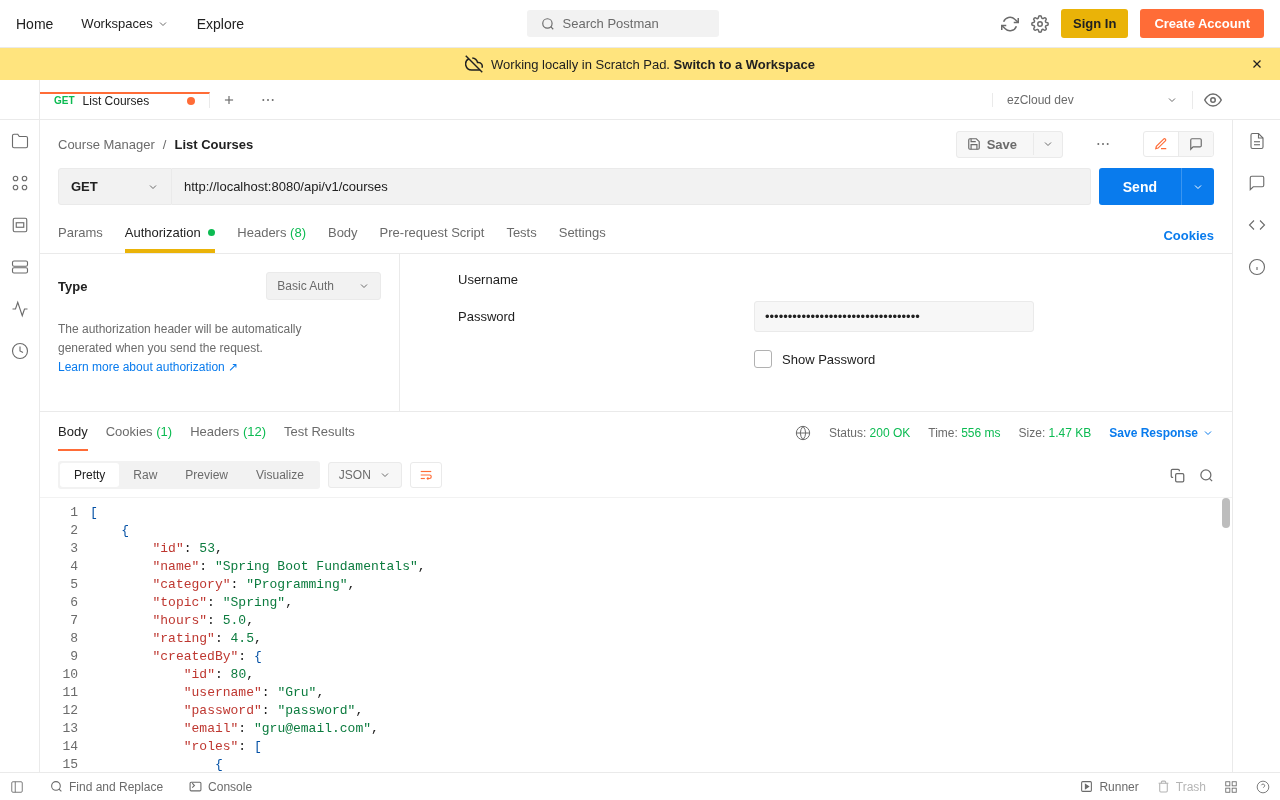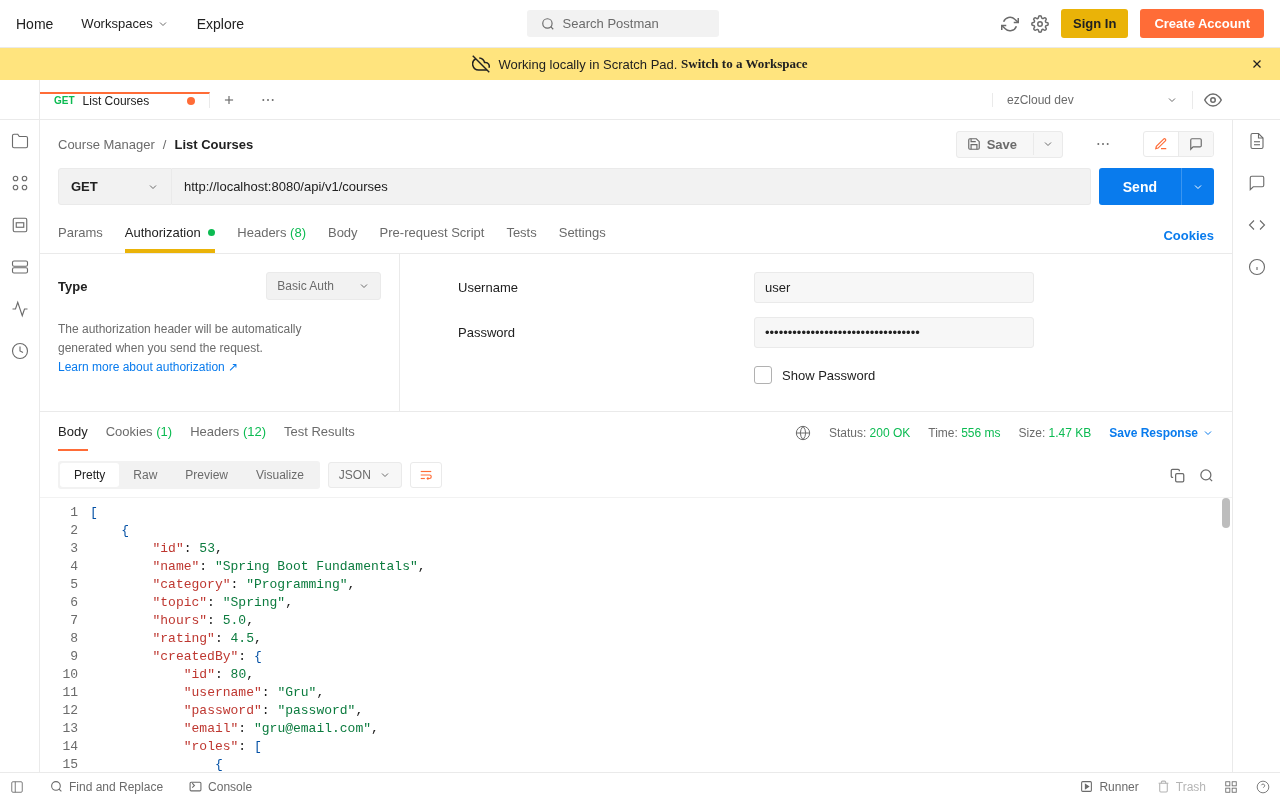--- a/index.html
+++ b/index.html
@@ -12,21 +12,21 @@
     .nav-item { display: flex; align-items: center; gap: 4px; cursor: pointer; }
     .search-wrap { flex: 1; display: flex; justify-content: center; }
     .search-box { display: flex; align-items: center; gap: 8px; background: #f2f2f2; border-radius: 3px; padding: 6px 14px; color: #6b6b6b; width: 192px; }
     .right-icons { display: flex; align-items: center; gap: 12px; }
     .btn-secondary { background: #eab308; border: none; padding: 7px 12px; border-radius: 3px; color: #212121; font-weight: 600; font-size: 13px; cursor: pointer; }
     .btn-primary { background: #ff6c37; border: none; padding: 7px 14px; border-radius: 3px; color: #fff; font-weight: 600; font-size: 13px; cursor: pointer; }
 
     
     .banner { background: #ffe47e; height: 32px; display: flex; align-items: center; justify-content: center; position: relative; font-size: 13px; color: #212121; }
     .banner .close { position: absolute; right: 16px; top: 50%; transform: translateY(-50%); cursor: pointer; }
-    .banner b { font-weight: 700; font-family: Liberation Serif, serif; }
+    .banner b { font-weight: 700; }
     .banner .cloud-icon { margin-right: 8px; }
 
     
     .tab-row { display: flex; align-items: center; height: 40px; border-bottom: 1px solid #eaeaea; background: #fff; }
     .left-rail { width: 40px; flex-shrink: 0; border-right: 1px solid #eaeaea; height: 100%; }
     .tabs-area { flex: 1; display: flex; align-items: stretch; }
     .tab-item { display: flex; align-items: center; gap: 8px; padding: 0 14px; border-right: 1px solid #eaeaea; border-top: 2px solid #ff6c37; font-size: 12px; position: relative; cursor: pointer; }
     .tab-item .method { color: #0cbb52; font-weight: 700; font-size: 10px; }
     .tab-item .dot { width: 8px; height: 8px; background: #ff6c37; border-radius: 50%; margin-left: 30px; }
     .tab-plus { display: flex; align-items: center; padding: 0 12px; color: #6b6b6b; cursor: pointer; }
@@ -361,21 +361,20 @@
               </svg>
           </div>
         </div>
         <p>The authorization header will be automatically</p>
         <p>generated when you send the request.</p>
         <p><a>Learn more about authorization ↗</a></p>
       </div>
       <div class="auth-right">
         <div class="form-row">
           <label>Username</label>
-          <input value="user" style="">
         </div>
         <div class="form-row">
           <label>Password</label>
           <input value="••••••••••••••••••••••••••••••••••" style="">
         </div>
         <div class="checkbox-row">
           <div class="checkbox-box"></div>
           <span>Show Password</span>
         </div>
       </div>

